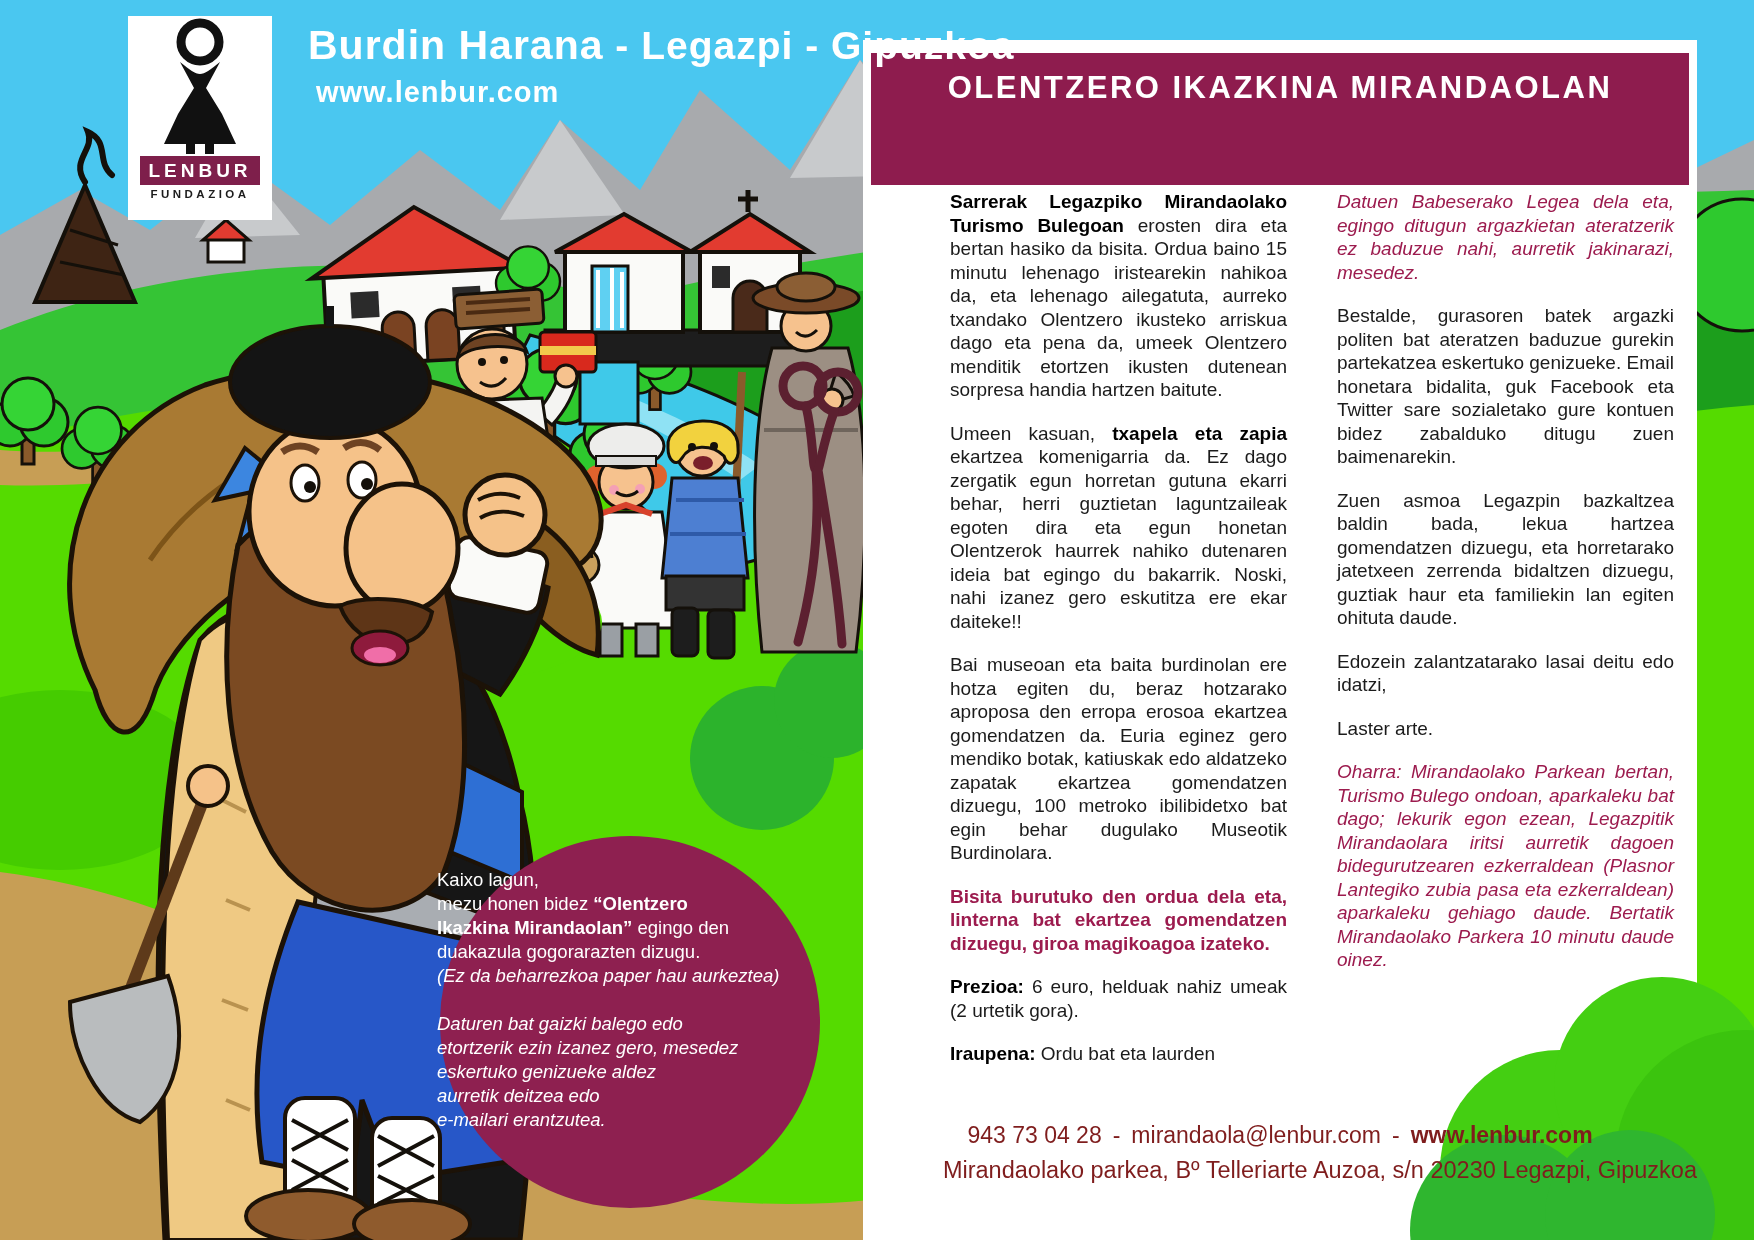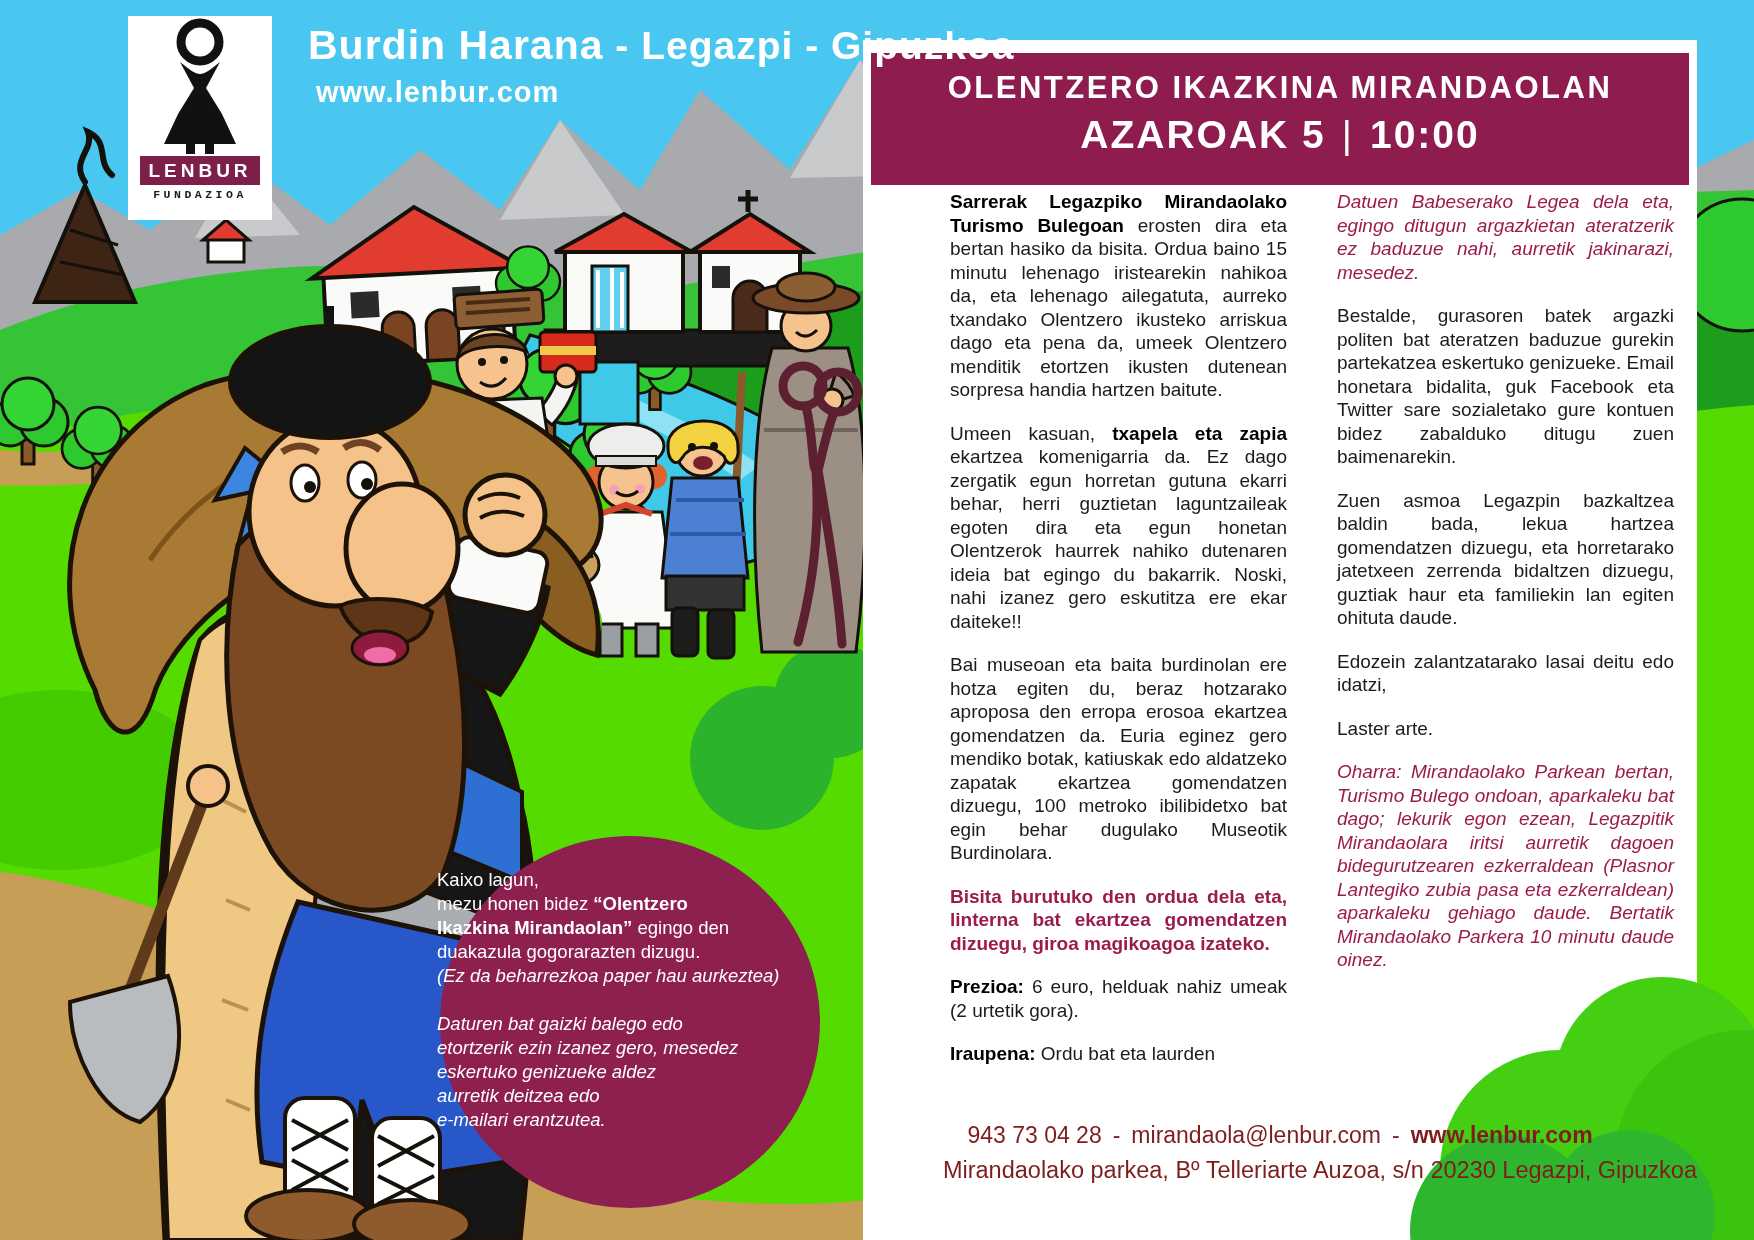--- a/index.html
+++ b/index.html
@@ -7,21 +7,21 @@
           font-family:"Liberation Sans",sans-serif;background:#4AC7F0;}
   svg{display:block;}
   .scene{position:absolute;left:0;top:0;z-index:0;}
 
   
   .logo-box{position:absolute;left:128px;top:16px;width:144px;height:204px;
             background:#fff;z-index:2;}
   .logo-label{margin:2px 12px 0;background:#7E1F4B;color:#fff;font-weight:bold;
               font-size:19px;letter-spacing:4px;text-align:center;padding:4px 0 3px;}
   .logo-sublabel{color:#1c1c1c;font-size:11.5px;letter-spacing:3.5px;text-align:center;
-                 margin-top:3px;font-weight:bold;font-family:Liberation Mono, monospace;}
+                 margin-top:3px;font-weight:bold;}
   .brand-title{position:absolute;left:308px;top:22px;z-index:2;color:#fff;
                font-size:41px;font-weight:bold;letter-spacing:1px;}
   .brand-title .rest{font-weight:bold;font-size:39px;}
   .brand-url{position:absolute;left:316px;top:76px;z-index:2;color:#fff;
              font-size:29px;font-weight:bold;letter-spacing:1px;}
 
   
   .panel{position:absolute;left:863px;top:40px;width:834px;height:1200px;
          background:#ffffff;z-index:1;}
   .banner{position:absolute;left:8px;top:13px;width:818px;height:132px;
@@ -331,21 +331,20 @@
     <div class="i gap">Daturen bat gaizki balego edo</div>
     <div class="i">etortzerik ezin izanez gero, mesedez</div>
     <div class="i">eskertuko genizueke aldez</div>
     <div class="i">aurretik deitzea edo</div>
     <div class="i">e-mailari erantzutea.</div>
   </div>
 
   <div class="panel">
     <div class="banner">
       <div class="l1">OLENTZERO IKAZKINA MIRANDAOLAN</div>
-      <div class="l2"><span>AZAROAK 5</span><span class="sep">|</span><span>10:00</span></div>
     </div>
 
     <div class="col col-left">
       <p><span class="mb">Sarrerak Legazpiko Mirandaolako Turismo Bulegoan</span><span> erosten dira eta bertan hasiko da bisita. Ordua baino 15 minutu lehenago iristearekin nahikoa da, eta lehenago ailegatuta, aurreko txandako Olentzero ikusteko arriskua dago eta pena da, umeek Olentzero menditik etortzen ikusten dutenean sorpresa handia hartzen baitute.</span></p>
       <p><span>Umeen kasuan, </span><span class="mb">txapela eta zapia</span><span> ekartzea komenigarria da. Ez dago zergatik egun horretan gutuna ekarri behar, herri guztietan laguntzaileak egoten dira eta egun honetan Olentzerok haurrek nahiko dutenaren ideia bat egingo du bakarrik. Noski, nahi izanez gero eskutitza ere ekar daiteke!!</span></p>
       <p>Bai museoan eta baita burdinolan ere hotza egiten du, beraz hotzarako aproposa den erropa erosoa ekartzea gomendatzen da. Euria eginez gero mendiko botak, katiuskak edo aldatzeko zapatak ekartzea gomendatzen dizuegu, 100 metroko ibilibidetxo bat egin behar dugulako Museotik Burdinolara.</p>
       <p class="pbold">Bisita burutuko den ordua dela eta, linterna bat ekartzea gomendatzen dizuegu, giroa magikoagoa izateko.</p>
       <p><span class="mb">Prezioa:</span><span> 6 euro, helduak nahiz umeak (2 urtetik gora).</span></p>
       <p><span class="mb">Iraupena:</span><span> Ordu bat eta laurden</span></p>
     </div>

